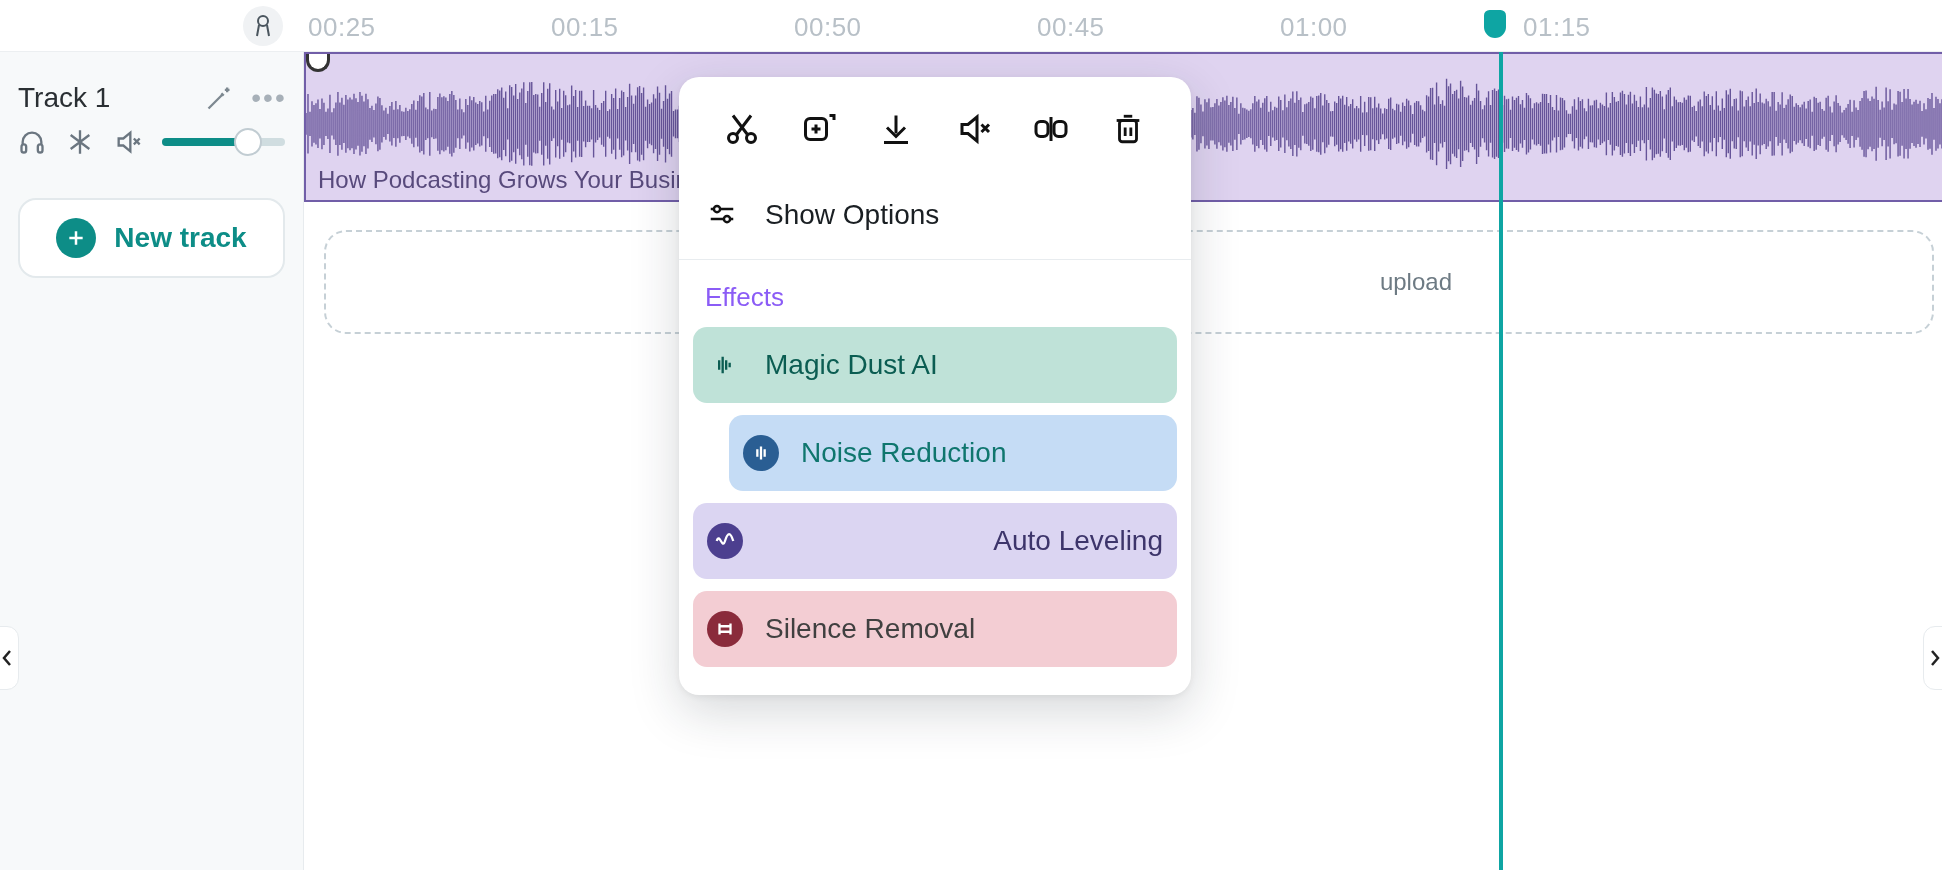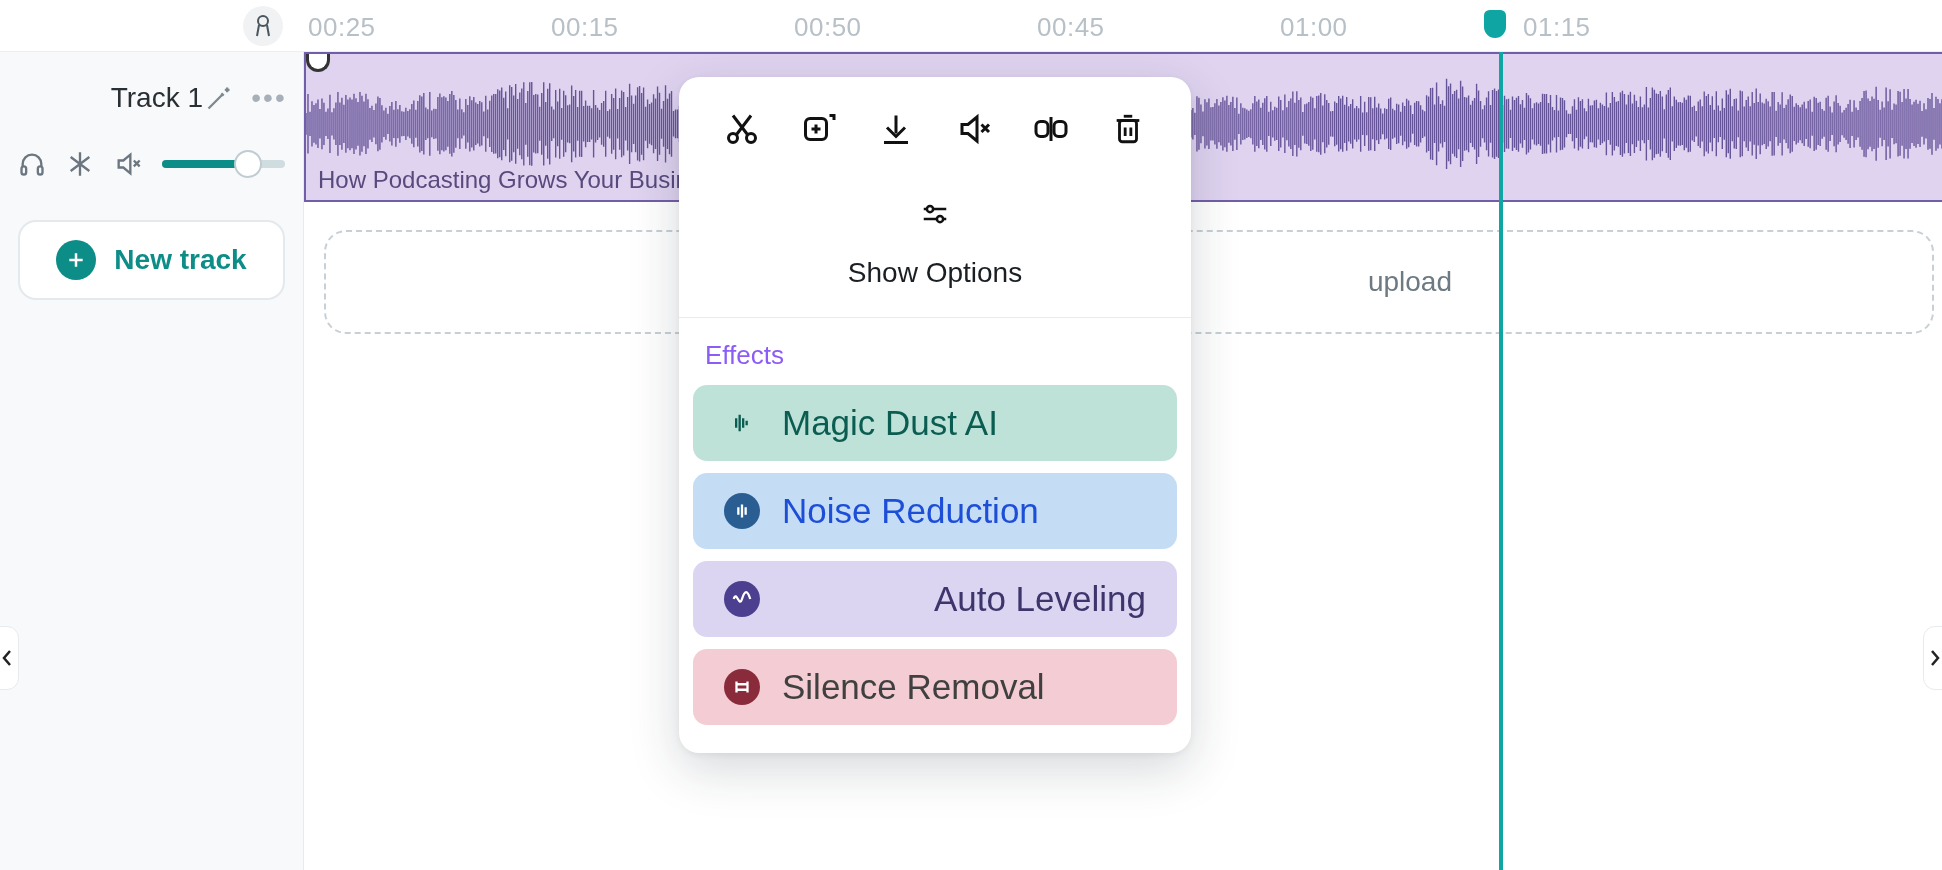--- a/index.html
+++ b/index.html
@@ -60,22 +60,22 @@
   .canvas {
     flex: 1;
     position: relative;
     overflow: hidden;
   }
 
   
   .track-head {
     display: flex;
     align-items: center;
-    justify-content: flex-end;
-    margin-bottom: 34px;
+    justify-content: space-between;
+    margin-bottom: 12px;
   }
   .track-name {
     font-size: 28px;
     color: #2a2f33;
   }
   .track-head-actions {
     display: flex;
     align-items: center;
     gap: 18px;
   }
@@ -202,21 +202,21 @@
     position: absolute;
     left: 20px; top: 178px;
     width: 1610px; height: 104px;
     border: 2px dashed #c6d0d6;
     border-radius: 22px;
     display: flex;
     align-items: center;
     justify-content: flex-end;
     padding-right: 480px;
     color: #6d7a83;
-    font-size: 28px;
+    font-size: 24px;
     text-align: center;
   }
 
   
   .playhead-line {
     position: absolute;
     left: 1195px;
     top: 0;
     width: 4px;
     height: 100%;
@@ -241,28 +241,27 @@
     padding: 6px 10px 22px 10px;
   }
   .pop-icon {
     width: 56px; height: 56px;
     display: flex; align-items: center; justify-content: center;
     color: #0f1419;
     cursor: pointer;
   }
   .pop-action {
     display: flex;
-    align-items: center;
+    align-items: flex-end;
     gap: 26px;
     padding: 18px 12px;
     font-size: 28px;
     color: #1a1f23;
     cursor: pointer;
     border-radius: 12px;
-    flex-direction: column;
   }
   .pop-action .ai {
     width: 34px; height: 34px;
     display: flex;
     align-items: center; justify-content: center;
     color: #222;
   }
   .pop-divider {
     height: 1px;
     background: #e8ecef;
@@ -272,33 +271,33 @@
     padding: 4px 12px 14px 12px;
     color: #8b5cf6;
     font-size: 26px;
   }
   .effect {
     display: flex;
     align-items: center;
     gap: 22px;
     height: 76px;
     border-radius: 14px;
-    padding: 0 31px;
-    font-size: 35px;
+    padding: 0 14px;
+    font-size: 28px;
     margin-bottom: 12px;
     cursor: pointer;
   }
   .effect .eff-icon {
     width: 36px; height: 36px;
     border-radius: 50%;
     display: flex; align-items: center; justify-content: center;
   }
   .effect.magic  { background: #bfe2d8; color: #0b5d52; }
   .effect.magic .eff-icon { color: #0b5d52; }
-  .effect.noise  { background: #c5dcf5; color: #1d4ed8; }
+  .effect.noise  { background: #c5dcf5; color: #0f766e; margin-left: 36px; }
   .effect.noise .eff-icon { background: #2a5e93; color:#fff; }
   .effect.level  { background: #dbd5f2; color: #3d356b; justify-content: space-between; }
   .effect.level .eff-icon { background: #4c3f8f; color:#fff; }
   .effect.silence{ background: #f3cdd3; color: #404040; }
   .effect.silence .eff-icon { background: #8a2b3b; color:#fff; }
 
   svg { display: block; }
 </style>
 </head>
 <body>

